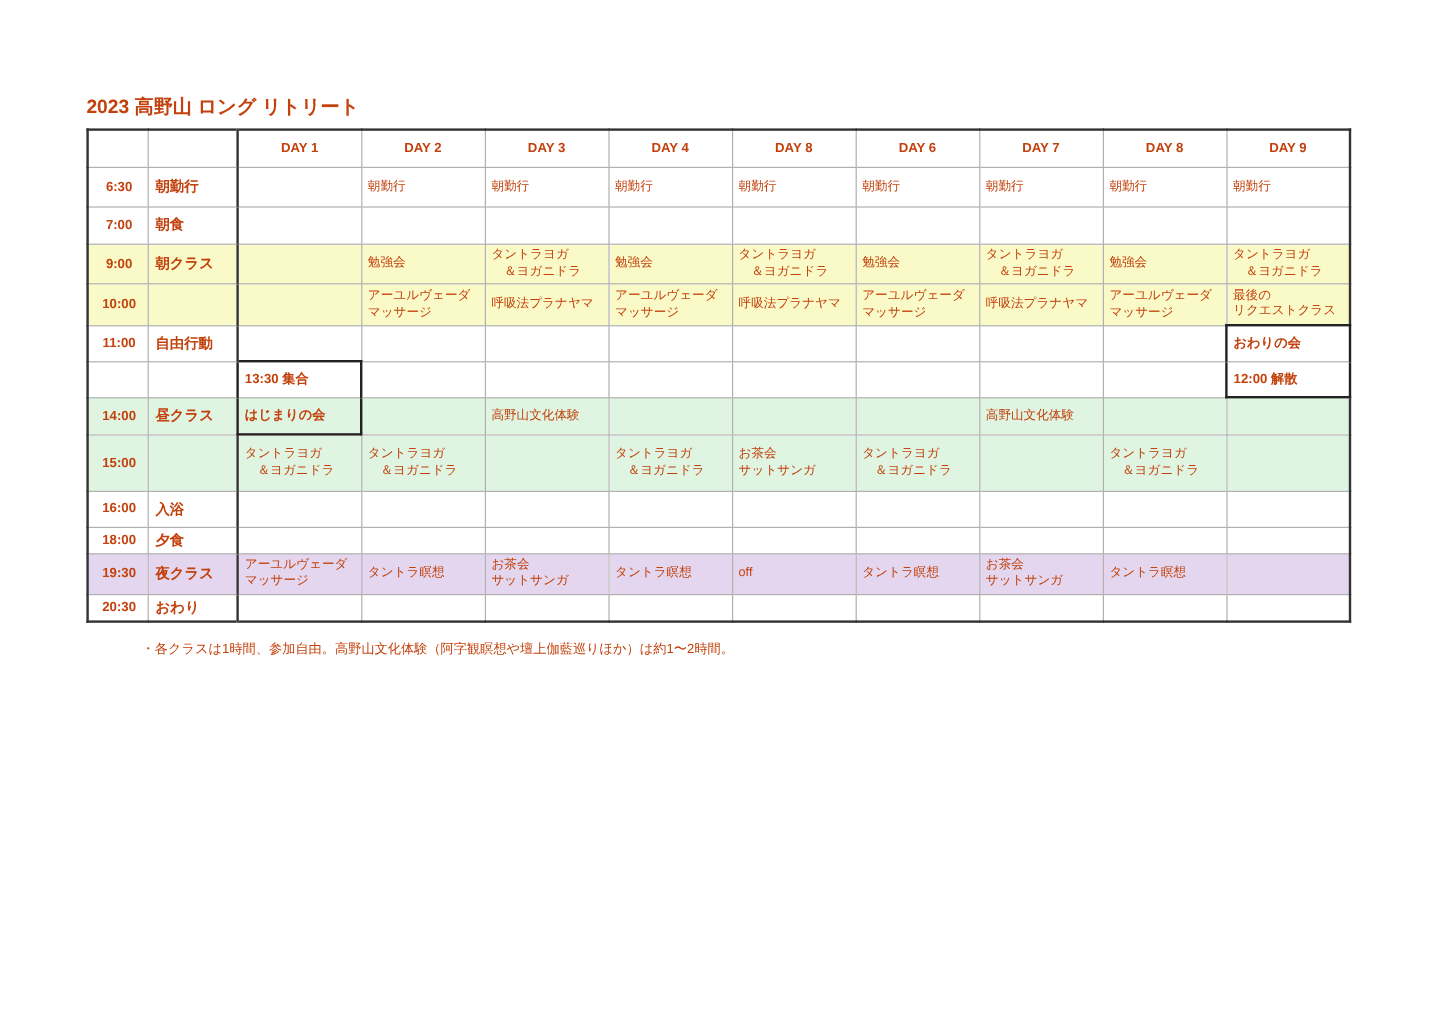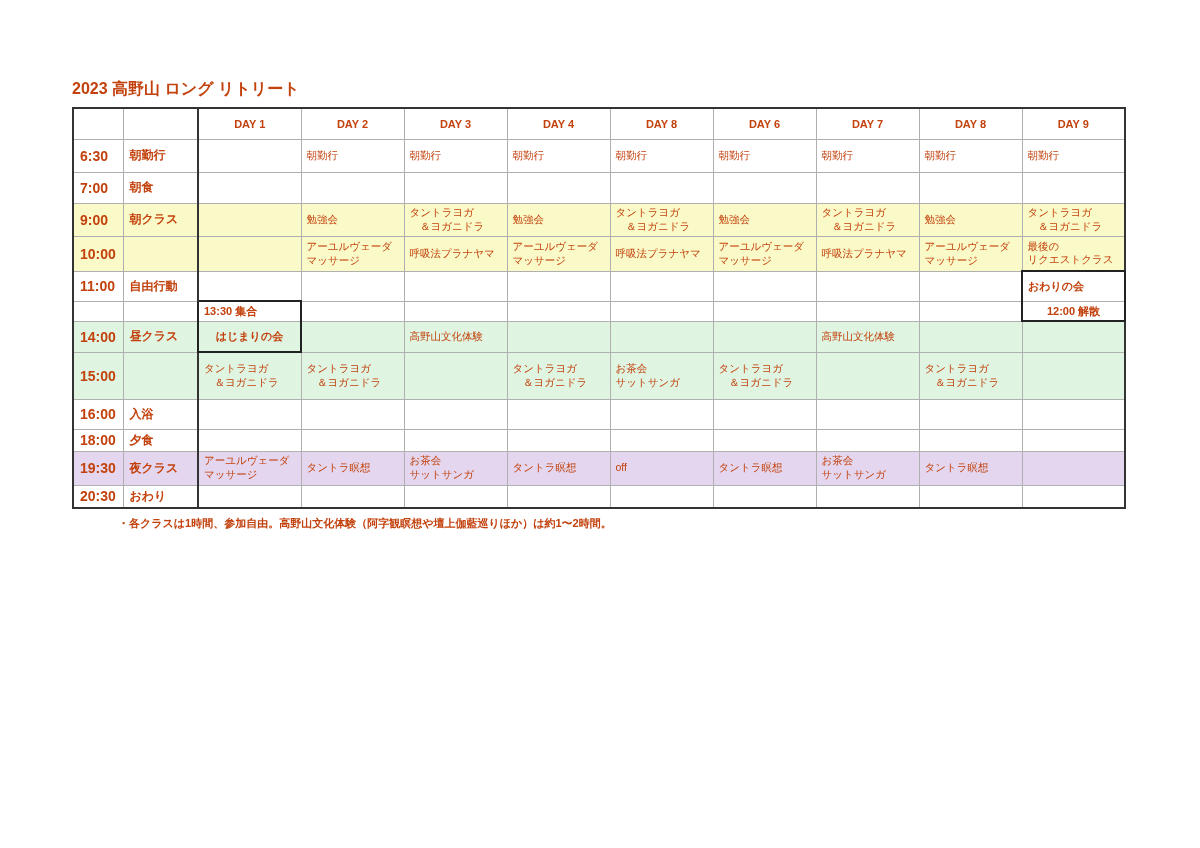--- a/index.html
+++ b/index.html
@@ -34,23 +34,23 @@
     background: #ffffff;
     overflow: hidden;
   }
   thead th {
     border-bottom: 2px solid var(--outer);
     font-size: 11px;
     font-weight: bold;
     text-align: center;
   }
   th.time-cell {
-    font-size: 14px;
-    font-weight: bold;
-    text-align: left;
+    font-size: 11px;
+    font-weight: bold;
+    text-align: center;
     padding: 2px 4px 2px 6px;
   }
   th.label-cell {
     font-size: 12px;
     font-weight: bold;
     text-align: left;
     padding: 2px 4px 2px 6px;
   }
   td.cell {
     font-size: 10.5px;
@@ -62,28 +62,27 @@
   td.cell.bold { font-weight: bold; font-size: 11px; margin-top: 24px; }
   .first-day { border-left: 2px solid var(--outer) !important; }
   tr.band-yellow th, tr.band-yellow td { background: var(--band-yellow); }
   tr.band-green  th, tr.band-green  td { background: var(--band-green); }
   tr.band-purple th, tr.band-purple td { background: var(--band-purple); }
   td.box-top    { border-top: 2px solid var(--boxc) !important;
                   border-left: 2px solid var(--boxc) !important;
                   border-right: 2px solid var(--boxc) !important; }
   td.box-bottom { border-bottom: 2px solid var(--boxc) !important;
                   border-left: 2px solid var(--boxc) !important;
-                  border-right: 2px solid var(--boxc) !important; text-align: center; }
+                  border-right: 2px solid var(--boxc) !important; }
   .footnote {
     position: absolute;
     left: 118px;
-    top: 516px;
+    top: 533px;
     font-size: 11px;
     white-space: nowrap;
-    font-weight: bold;
   }
 </style>
 </head>
 <body>
 
 <div id="page">
   <div class="title">2023 高野山 ロング リトリート</div>
 
   <table class="schedule">
     <colgroup>
@@ -182,21 +181,21 @@
           <td class="cell first-day"></td>
           <td class="cell"></td>
           <td class="cell"></td>
           <td class="cell"></td>
           <td class="cell"></td>
           <td class="cell"></td>
           <td class="cell"></td>
           <td class="cell"></td>
           <td class="cell bold box-top">おわりの会</td>
         </tr>
-        <tr style="height: 20px;">
+        <tr style="height: 30px;">
           <th class="time-cell"></th>
           <th class="label-cell"></th>
           <td class="cell first-day bold box-top">13:30 集合</td>
           <td class="cell"></td>
           <td class="cell"></td>
           <td class="cell"></td>
           <td class="cell"></td>
           <td class="cell"></td>
           <td class="cell"></td>
           <td class="cell"></td>

